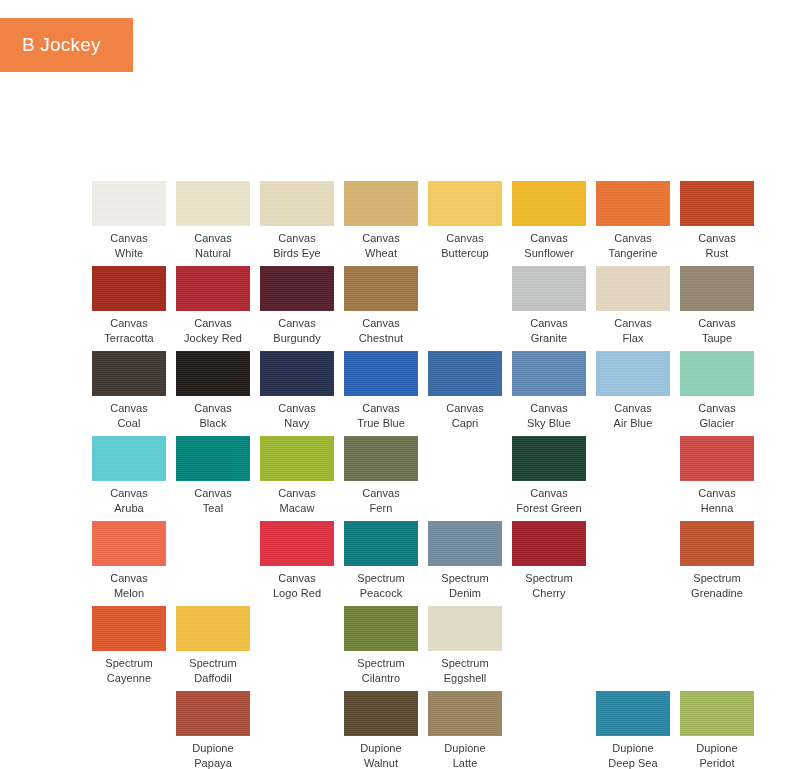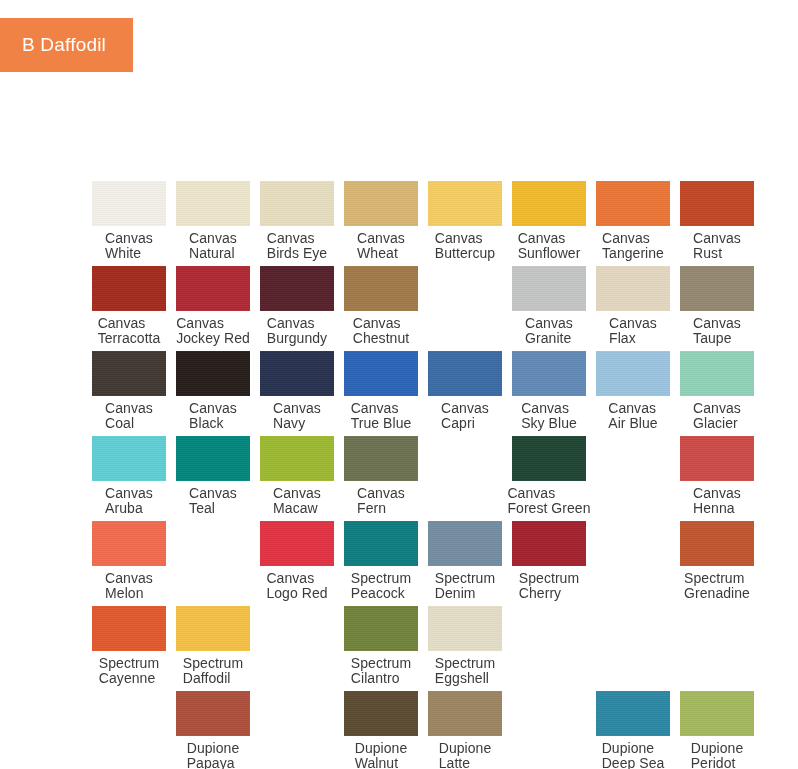--- a/index.html
+++ b/index.html
@@ -66,23 +66,24 @@
     display: block;
     border: 0;
     box-sizing: border-box;
     position: relative;
   }
   .swatch.empty {
     background: transparent !important;
   }
   .cell-label {
     margin-top: 5px;
-    font-size: 14px;
+    font-size: 11px;
     line-height: 14.5px;
     color: #3b3b3b;
+    text-align: center;
     white-space: pre-line;
     font-family: "Liberation Sans", sans-serif;
     letter-spacing: 0.05px;
   }
   .cell.is-empty .cell-label {
     visibility: hidden;
   }
   
   .swatch::after {
     content: "";
@@ -91,21 +92,21 @@
     background-image:
       repeating-linear-gradient(0deg, rgba(255,255,255,0.045) 0px, rgba(255,255,255,0.045) 1px, rgba(0,0,0,0.022) 1px, rgba(0,0,0,0.022) 2px);
     pointer-events: none;
   }
   .swatch.empty::after { display: none; }
 </style>
 </head>
 <body>
 
 <div class="header-tab">
-  <span class="header-tab-label">B Daffodil</span>
+  <span class="header-tab-label">B Jockey</span>
 </div>
 
 <div class="grid" id="grid-root">
     <div class="grid-row">
       <div class="cell">
         <div class="swatch" style="background: rgb(241, 239, 230);"></div>
         <div class="cell-label">Canvas
 White</div>
       </div>
       <div class="cell">

